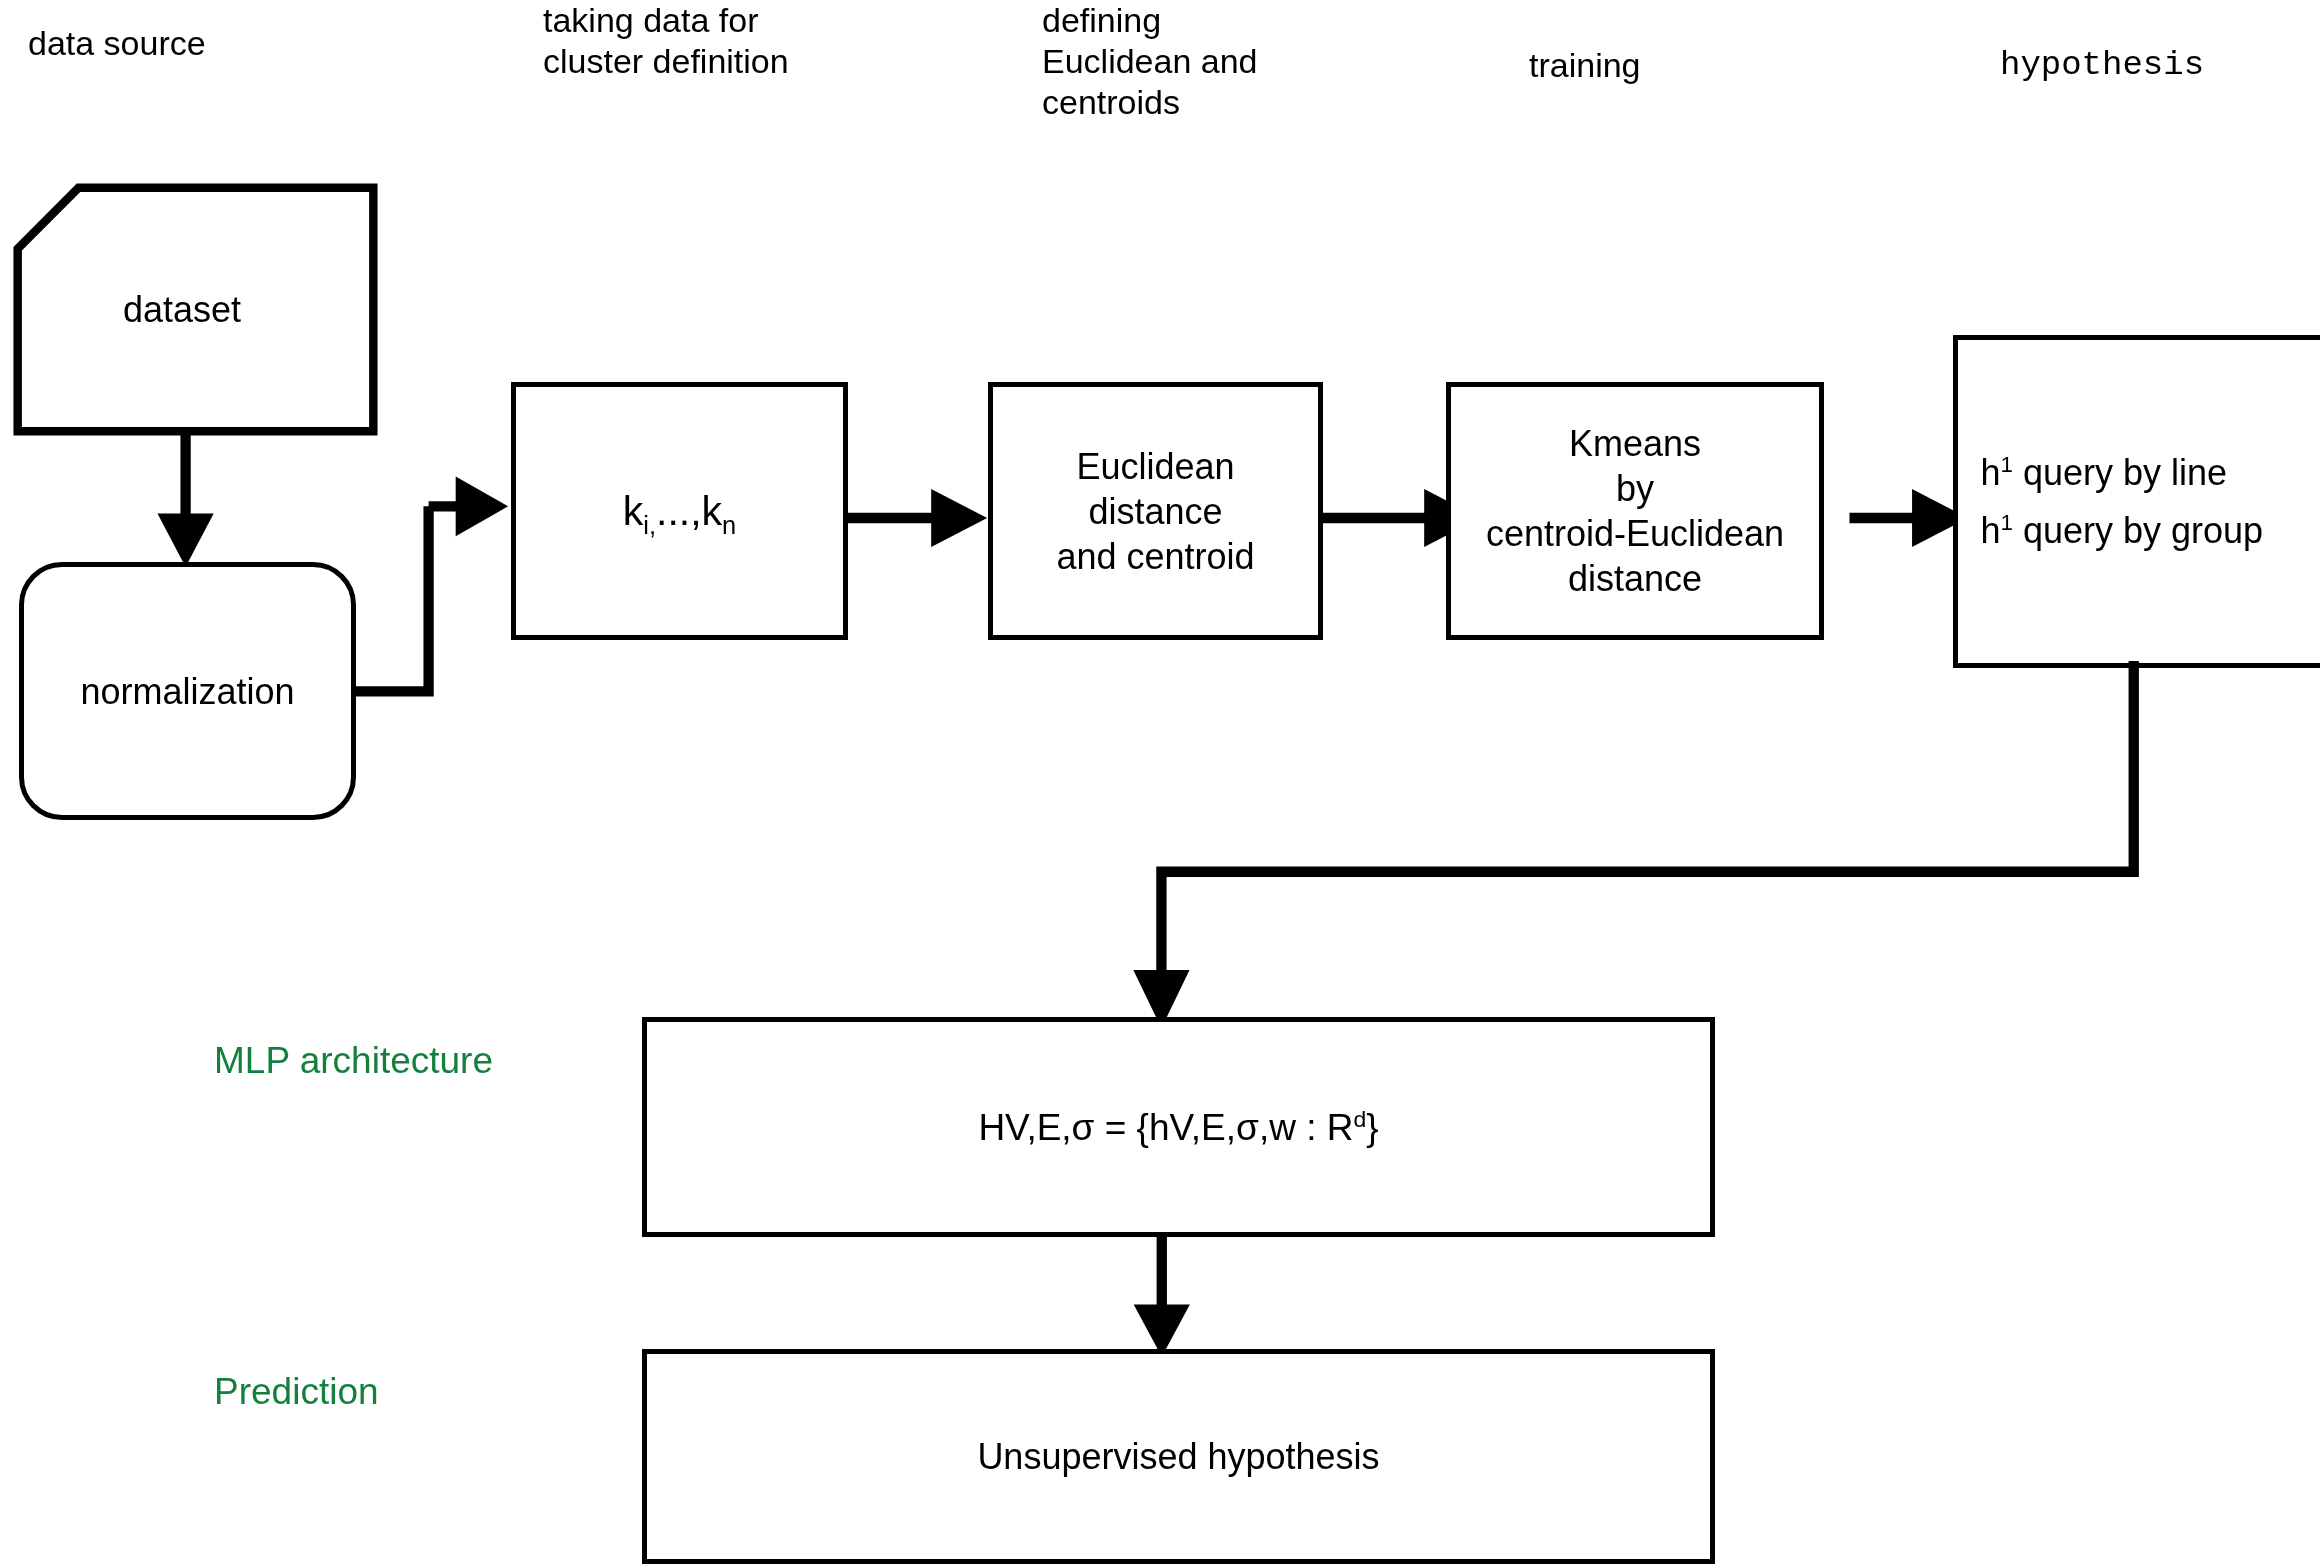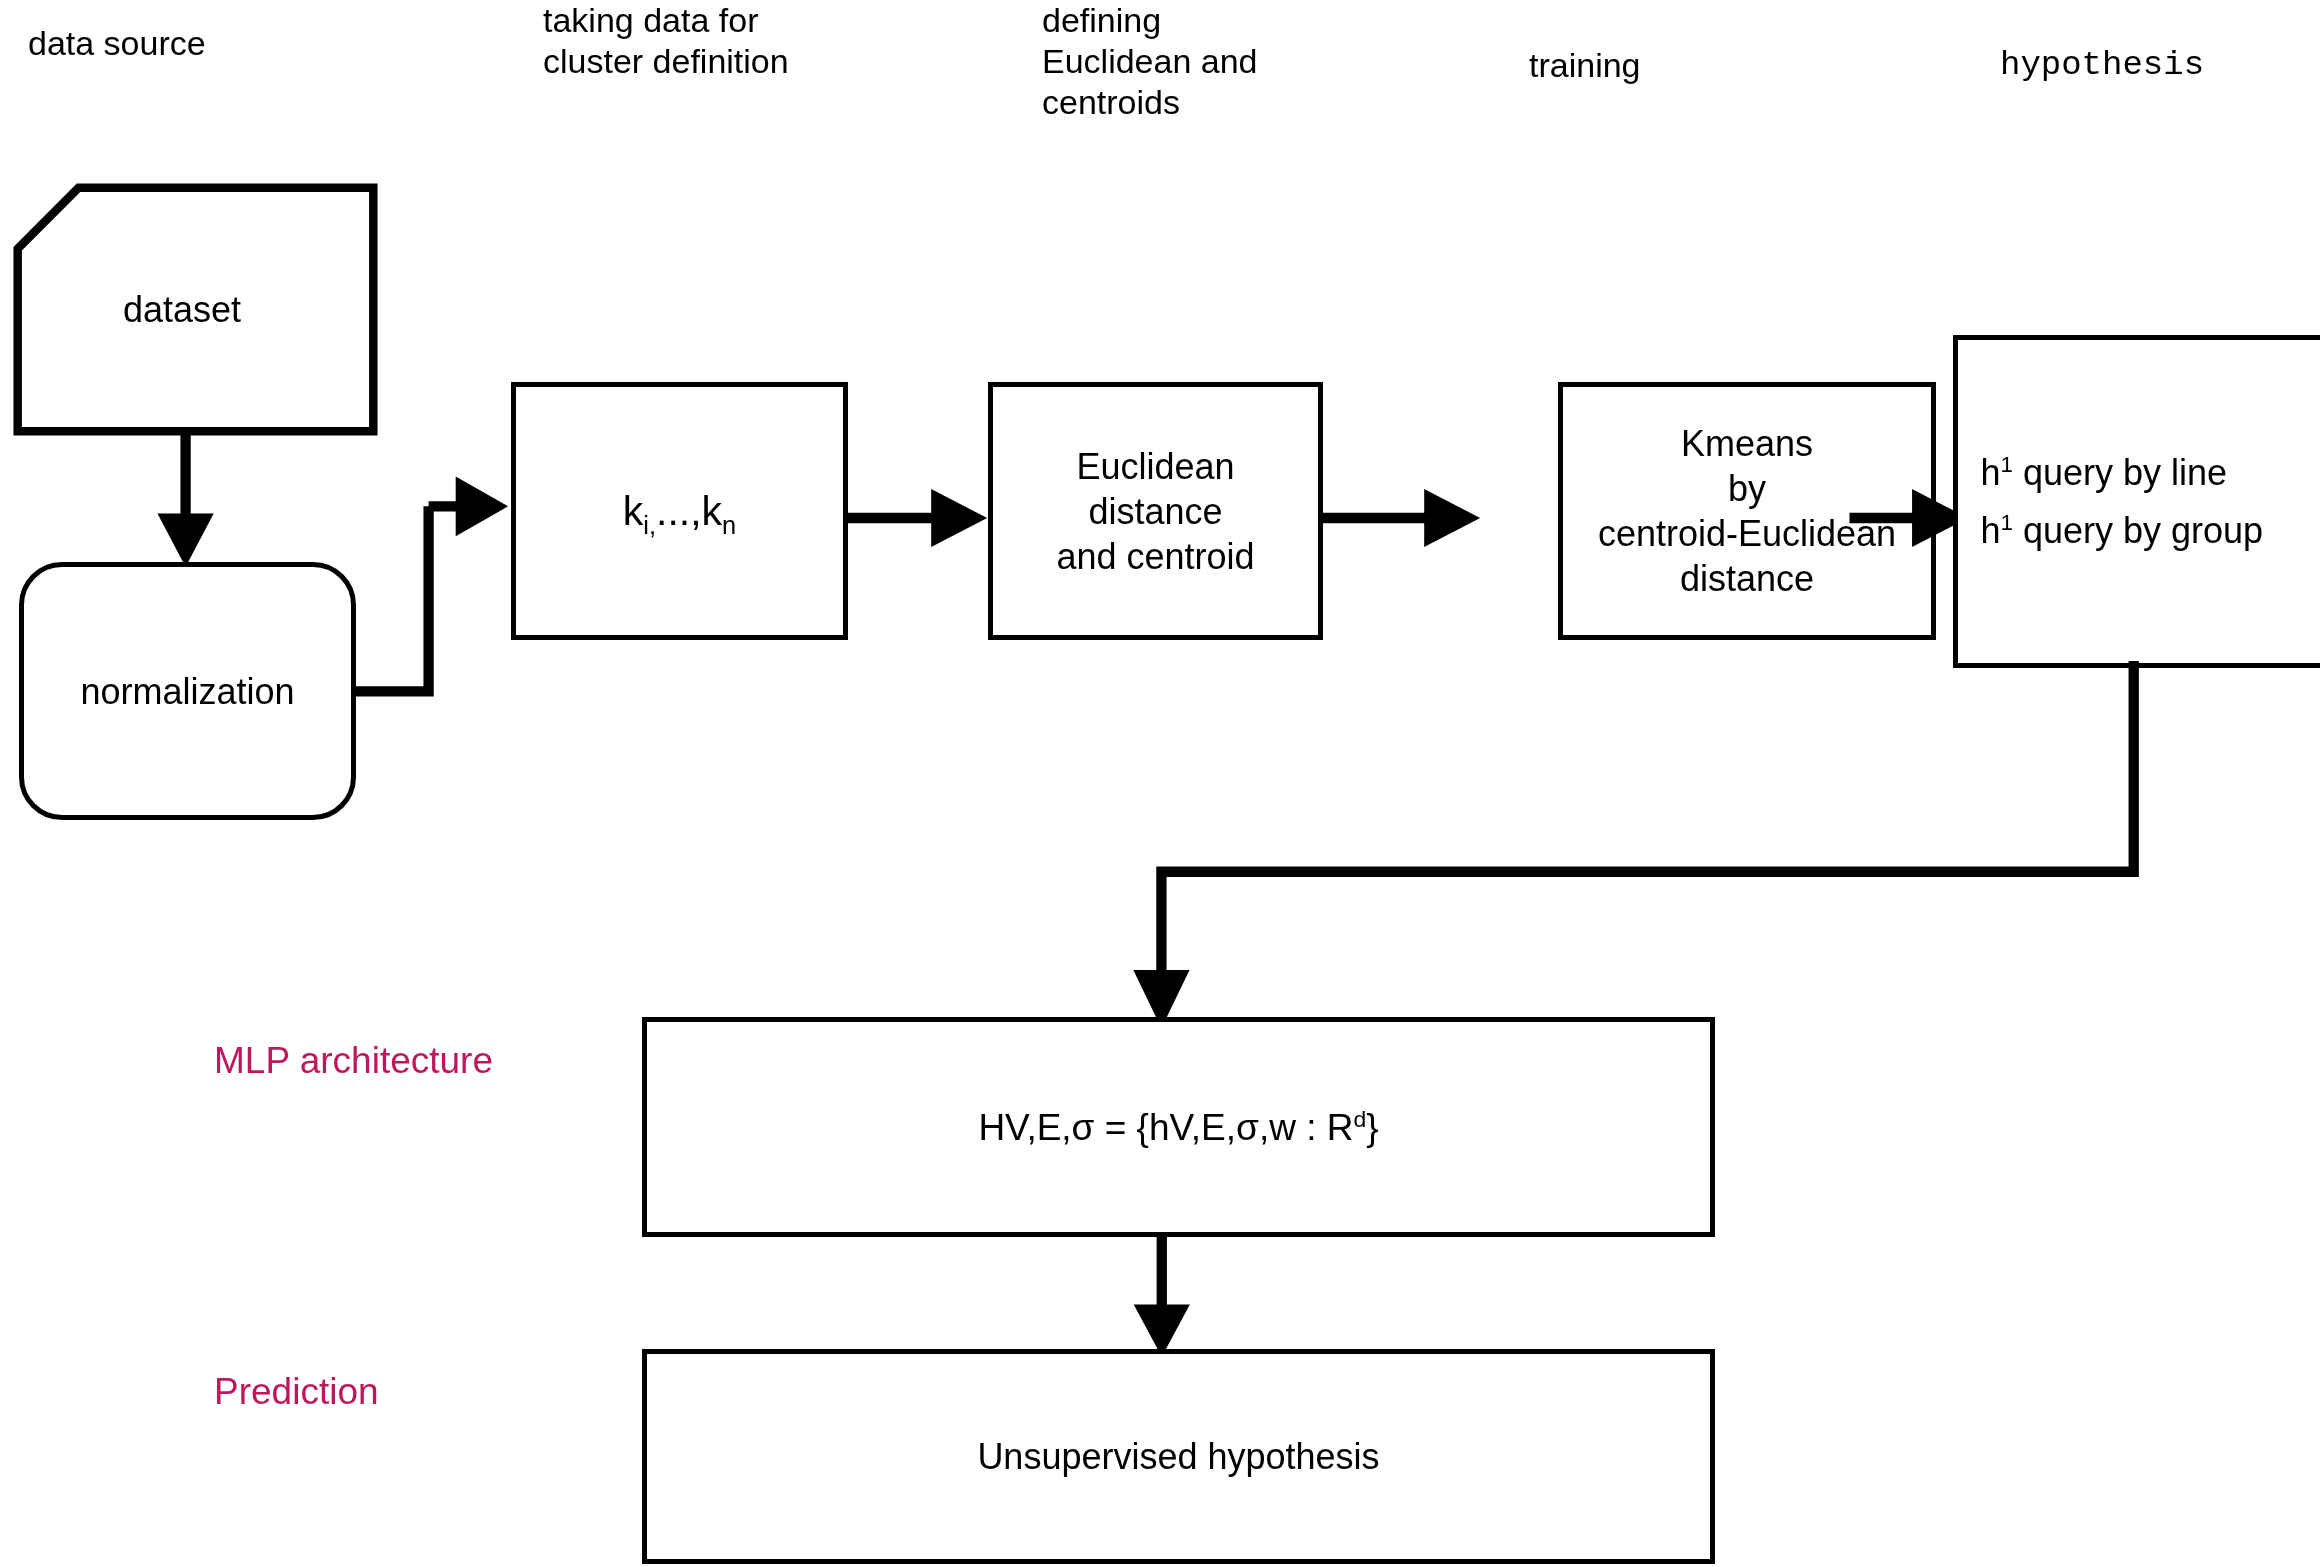--- a/index.html
+++ b/index.html
@@ -22,21 +22,21 @@
     position: absolute;
     font-size: 34px;
     line-height: 41px;
     color: #000000;
     white-space: pre-line;
   }
   .row-label {
     position: absolute;
     font-size: 37px;
     line-height: 45px;
-    color: #be185d;
+    color: #15803d;
   }
   .box {
     position: absolute;
     box-sizing: border-box;
     border: 5.6px solid #000000;
     background: #ffffff;
     display: flex;
     align-items: center;
     justify-content: center;
     text-align: center;
@@ -129,21 +129,21 @@
     <span class="inner-text">Euclidean
 distance
 and centroid</span>
   </div>
 
   <svg class="conn" style="left:1321px; top:476px;" width="169" height="84" viewBox="0 0 180 90">
     <line x1="0" y1="45" x2="118" y2="45" stroke="#000000" stroke-width="11"></line>
     <polygon points="110,14 110,76 170,45" fill="#000000"></polygon>
   </svg>
 
-  <div class="box" style="left:1558px; top:382px; width:378px; height:258px;">
+  <div class="box" style="left:1446px; top:382px; width:378px; height:258px;">
     <span class="inner-text">Kmeans
 by
 centroid-Euclidean
 distance</span>
   </div>
 
   <svg class="conn" style="left:1849px; top:476px;" width="169" height="84" viewBox="0 0 180 90">
     <line x1="0" y1="45" x2="75" y2="45" stroke="#000000" stroke-width="11"></line>
     <polygon points="67,14 67,76 127,45" fill="#000000"></polygon>
   </svg>

